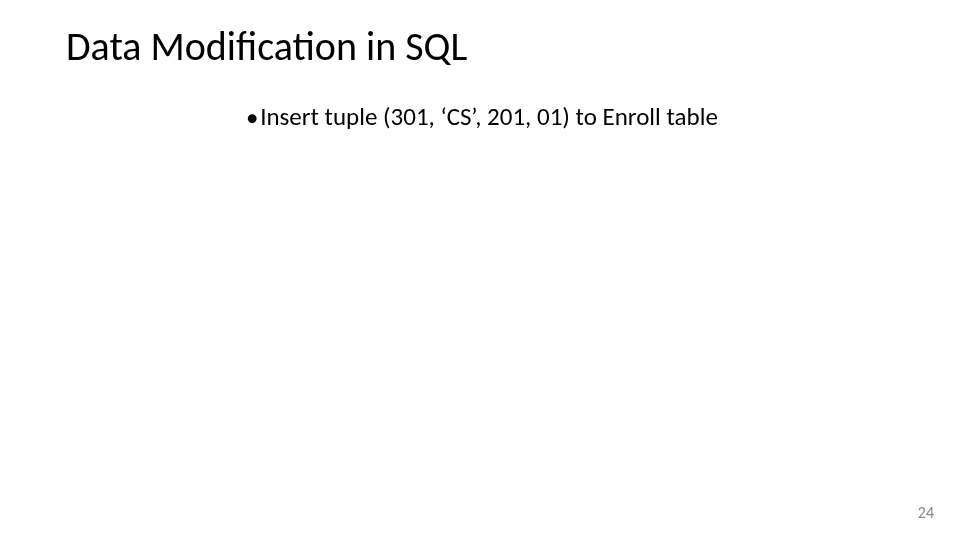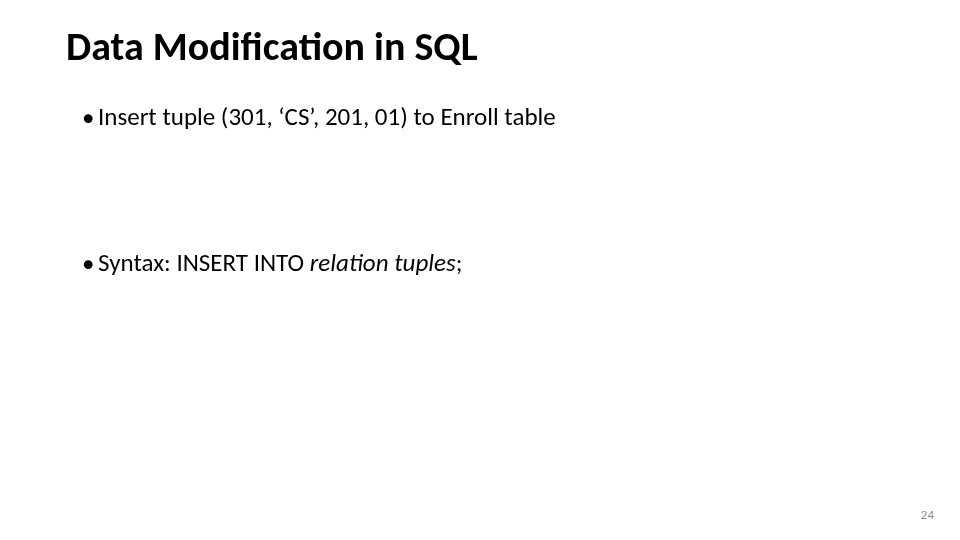--- a/index.html
+++ b/index.html
@@ -16,32 +16,33 @@
   .slide {
     position: relative;
     width: 100%;
     height: 100%;
   }
   .title {
     position: absolute;
     left: 66px;
     top: 22px;
     font-size: 40px;
-    font-weight: 700;
+    font-weight: 400;
     letter-spacing: 0px;
   }
   .bullets {
     position: absolute;
     left: 66px;
     top: 102px;
     width: 830px;
   }
   .bullet {
-    margin: 16px;
+    margin: 0;
     padding: 0;
+    text-align: center;
   }
   .bullet + .bullet {
     
   }
   .bullet-text {
     font-size: 25px;
     line-height: 1.2;
     display: inline;
   }
   .dot {
@@ -51,38 +52,35 @@
     vertical-align: top;
   }
   .b1 { margin-top: 0px; }
   .b2 { margin-top: 115px; }
   .b3 { margin-top: 115px; }
   .italic { font-style: italic; }
   .page-number {
     position: absolute;
     right: 26px;
     bottom: 18px;
-    font-size: 13px;
+    font-size: 16px;
     color: #8a8a8a;
   }
 </style>
 </head>
 <body>
 <div class="slide">
 
   <div class="title">Data Modification in SQL</div>
 
   <div class="bullets">
 
     <div class="bullet b1">
       <span class="dot">•</span><span class="bullet-text">Insert tuple (301, ‘CS’, 201, 01) to Enroll table</span>
     </div>
 
 
-    <div class="bullet b3">
-      <span class="dot">•</span><span class="bullet-text"><span>Syntax: INSERT INTO</span> <span class="italic">relation</span> <span class="italic">tuples</span><span>;</span></span>
-    </div>
 
   </div>
 
   <div class="page-number">24</div>
 
 </div>
 
 </body></html>

